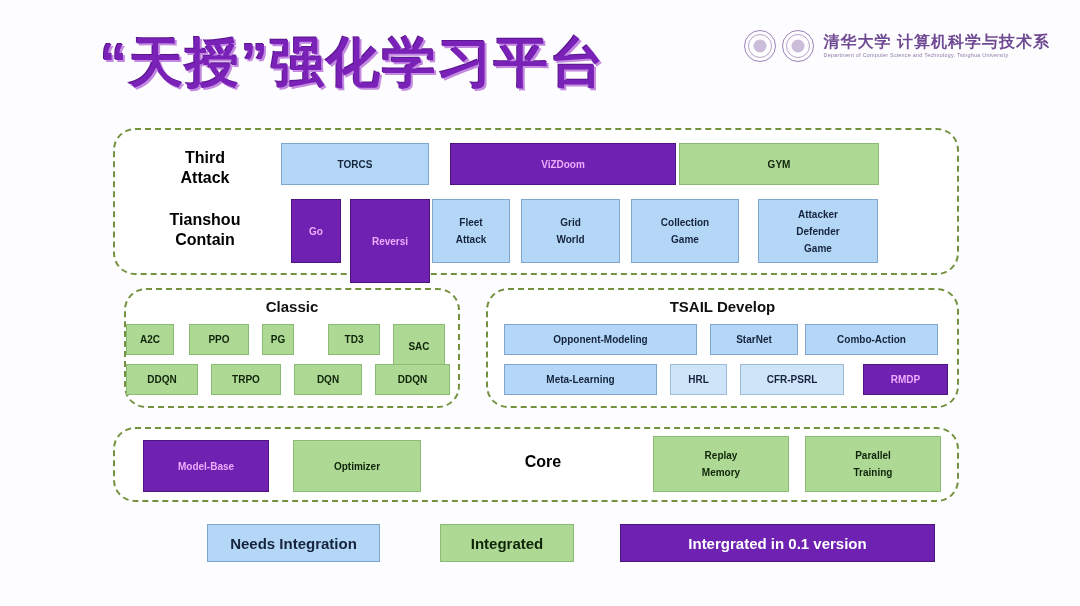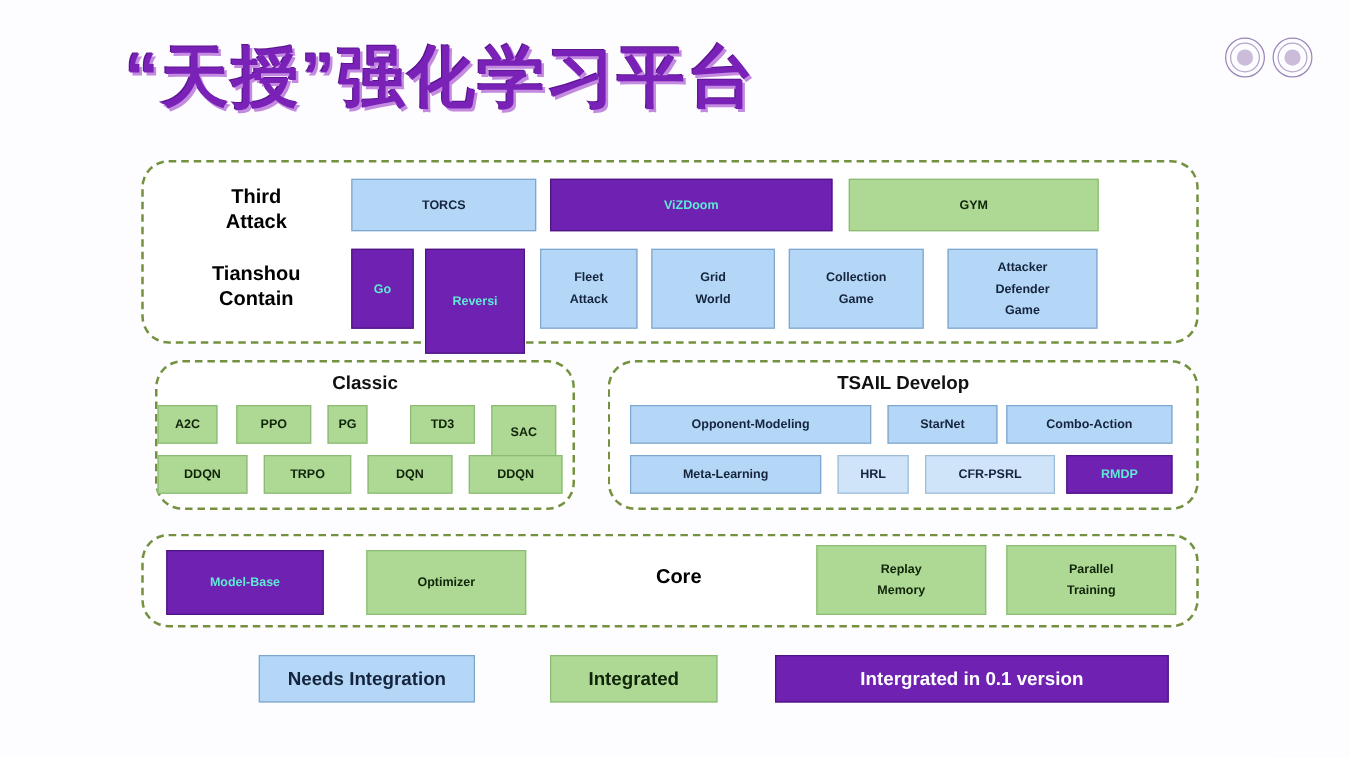--- a/index.html
+++ b/index.html
@@ -114,21 +114,21 @@
     text-align: center;
     font-size: 10px;
     font-weight: bold;
     line-height: 17px;
     border: 1px solid #8a9aa8;
     white-space: pre-line;
   }
   .box.blue   { background: #b4d7f7; color: #15243c; border-color: #7fa6cc; }
   .box.blue2  { background: #cfe4f9; color: #15243c; border-color: #9dbcd8; }
   .box.green  { background: #aed994; color: #10240a; border-color: #8cbb74; }
-  .box.purple { background: #6f21b2; color: #5eead4; border-color: #4e147f; }
+  .box.purple { background: #6f21b2; color: #f0abfc; border-color: #4e147f; margin-left: 10px; }
 
   
   .row-label {
     position: absolute;
     text-align: center;
     font-size: 16px;
     font-weight: bold;
     color: #000000;
     line-height: 20px;
     white-space: pre-line;
@@ -157,20 +157,24 @@
 <div id="header">
   <div id="slide-title">“天授”强化学习平台</div>
 
   <div id="logo-block">
     <div class="seal">
         <span class="seal-core"></span>
       </div>
     <div class="seal">
         <span class="seal-core"></span>
       </div>
+    <div id="logo-text">
+      <div id="logo-cn">清华大学 计算机科学与技术系</div>
+      <div id="logo-en">Department of Computer Science and Technology, Tsinghua University</div>
+    </div>
   </div>
 </div>
 
 <div class="panel" id="panel-env" style="left:113px; top:128px; width:846px; height:147px;"></div>
 <div class="row-label" style="left:150px; top:148px; width:110px;">Third
 Attack</div>
 <div class="row-label" style="left:145px; top:210px; width:120px;">Tianshou
 Contain</div>
 <div id="env-row-0">
     <div class="box blue" style="left: 281px; top: 143px; width: 148px; height: 42px;">TORCS</div>

